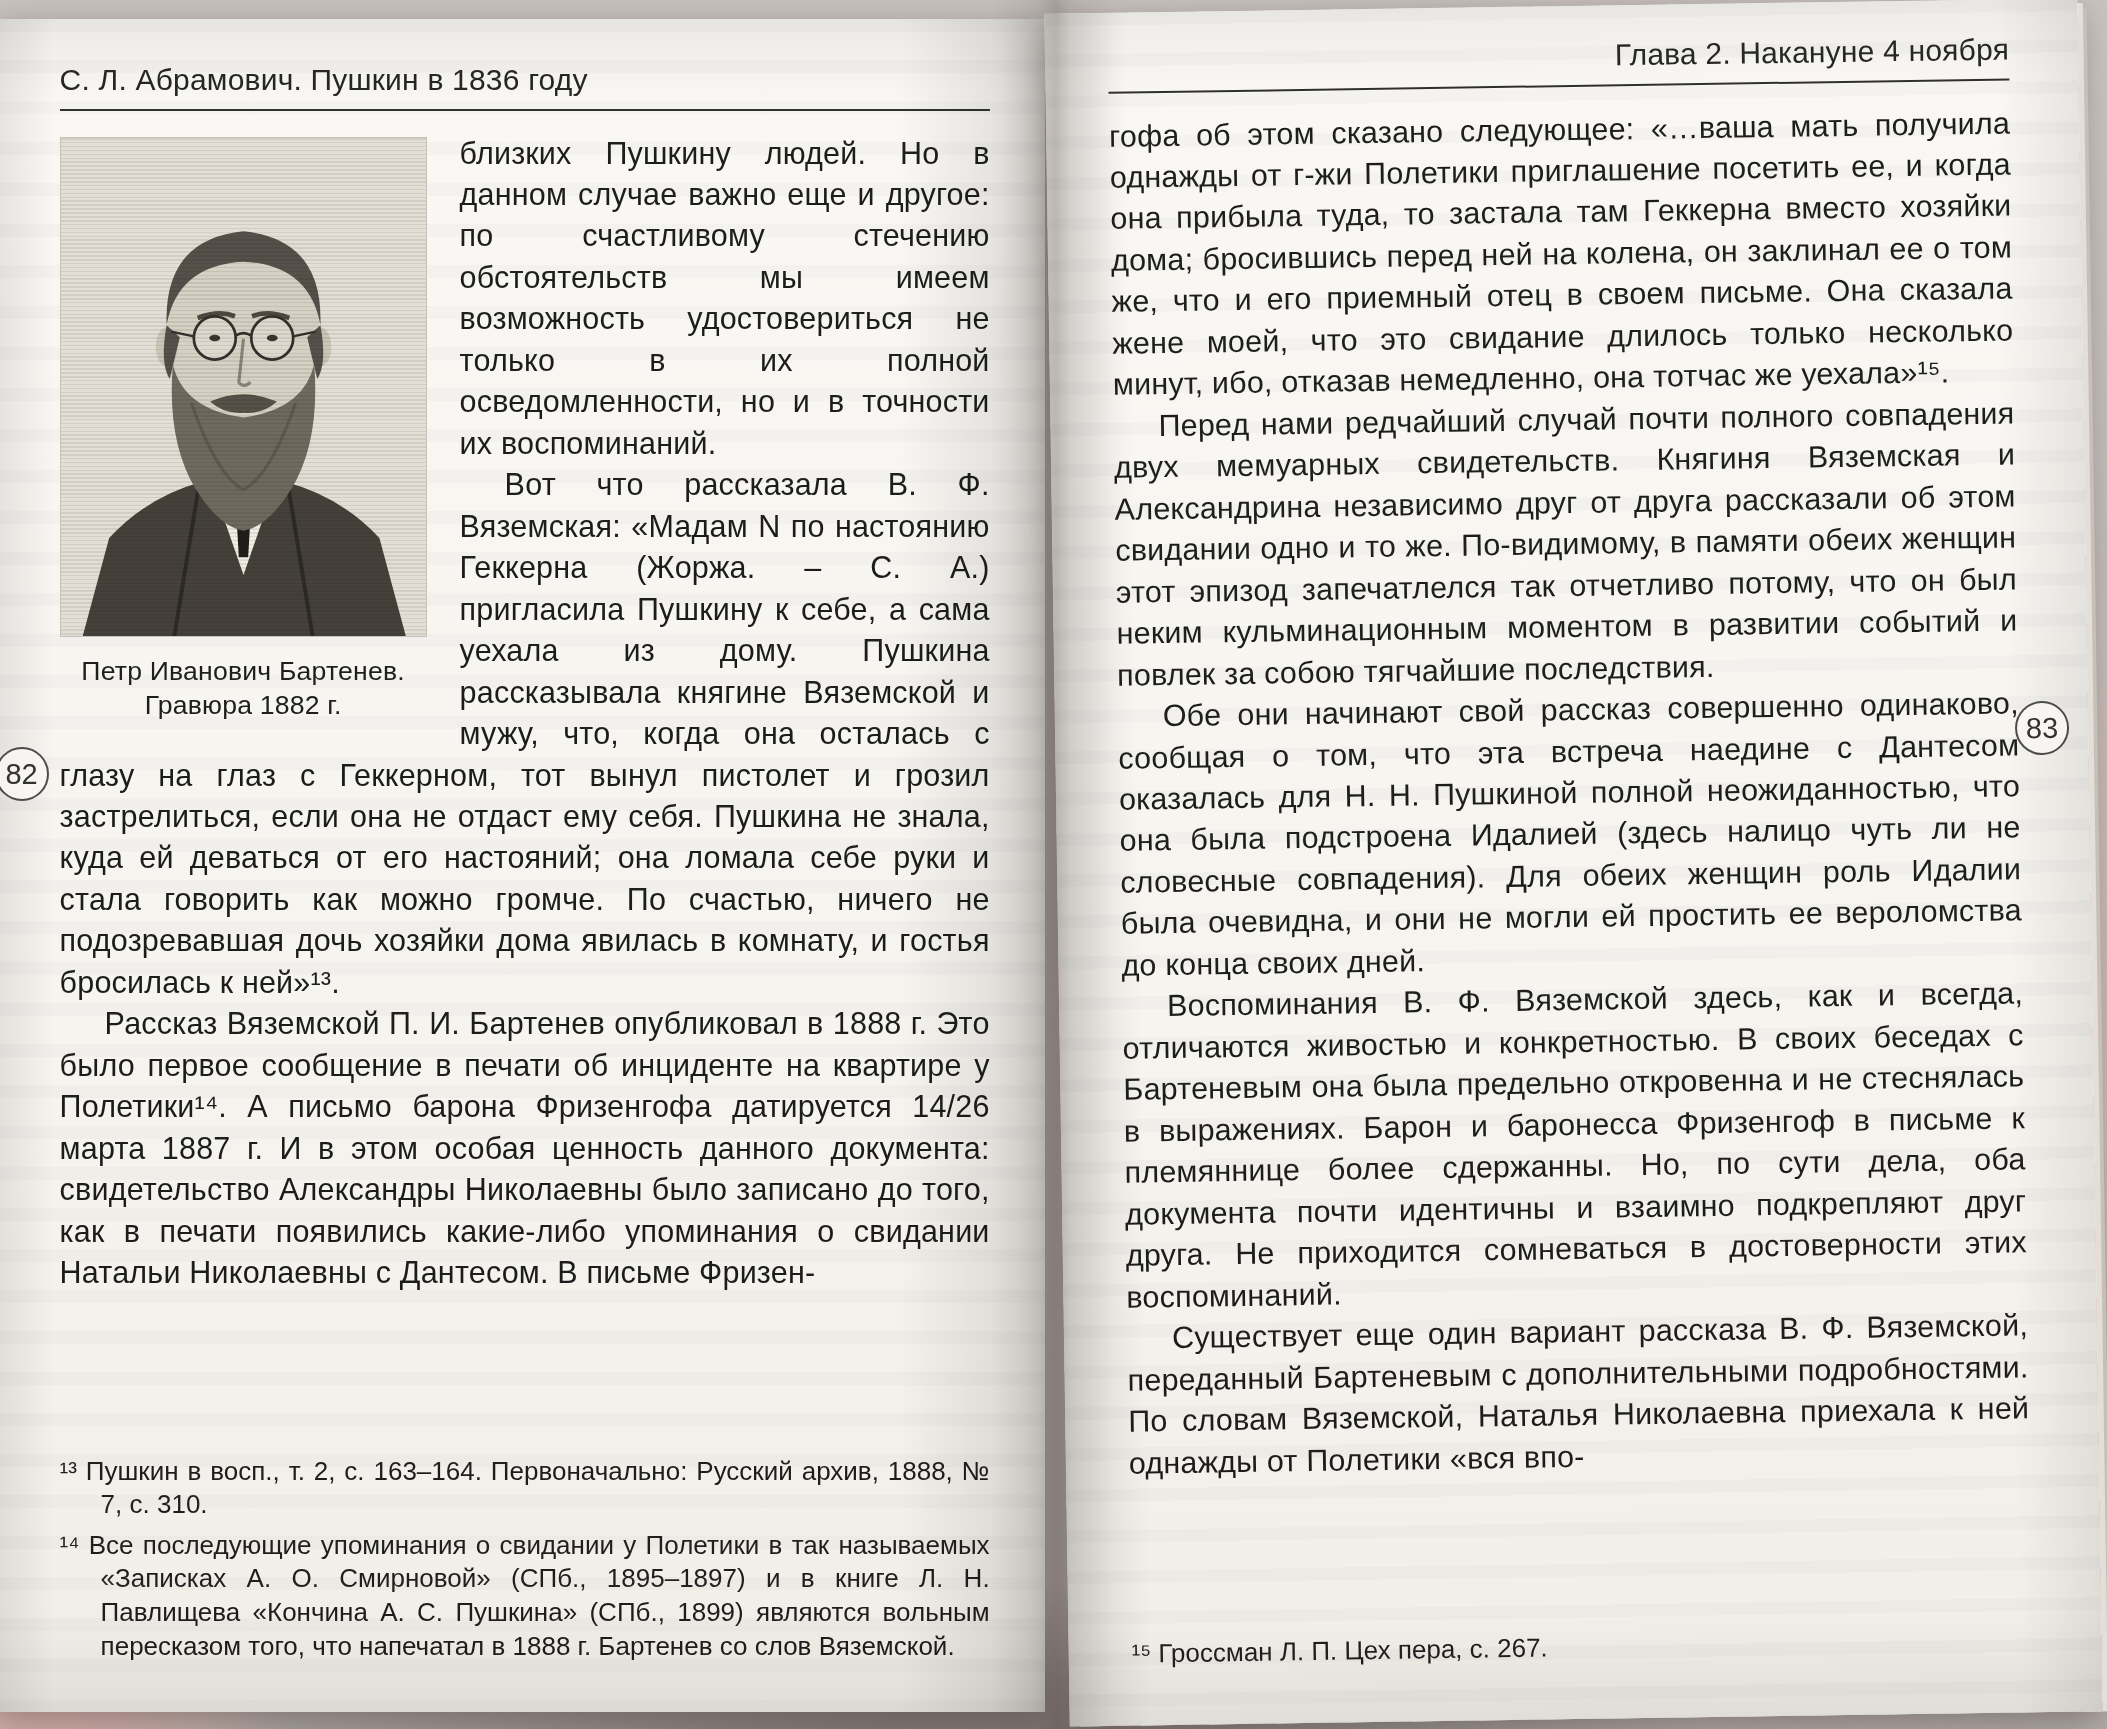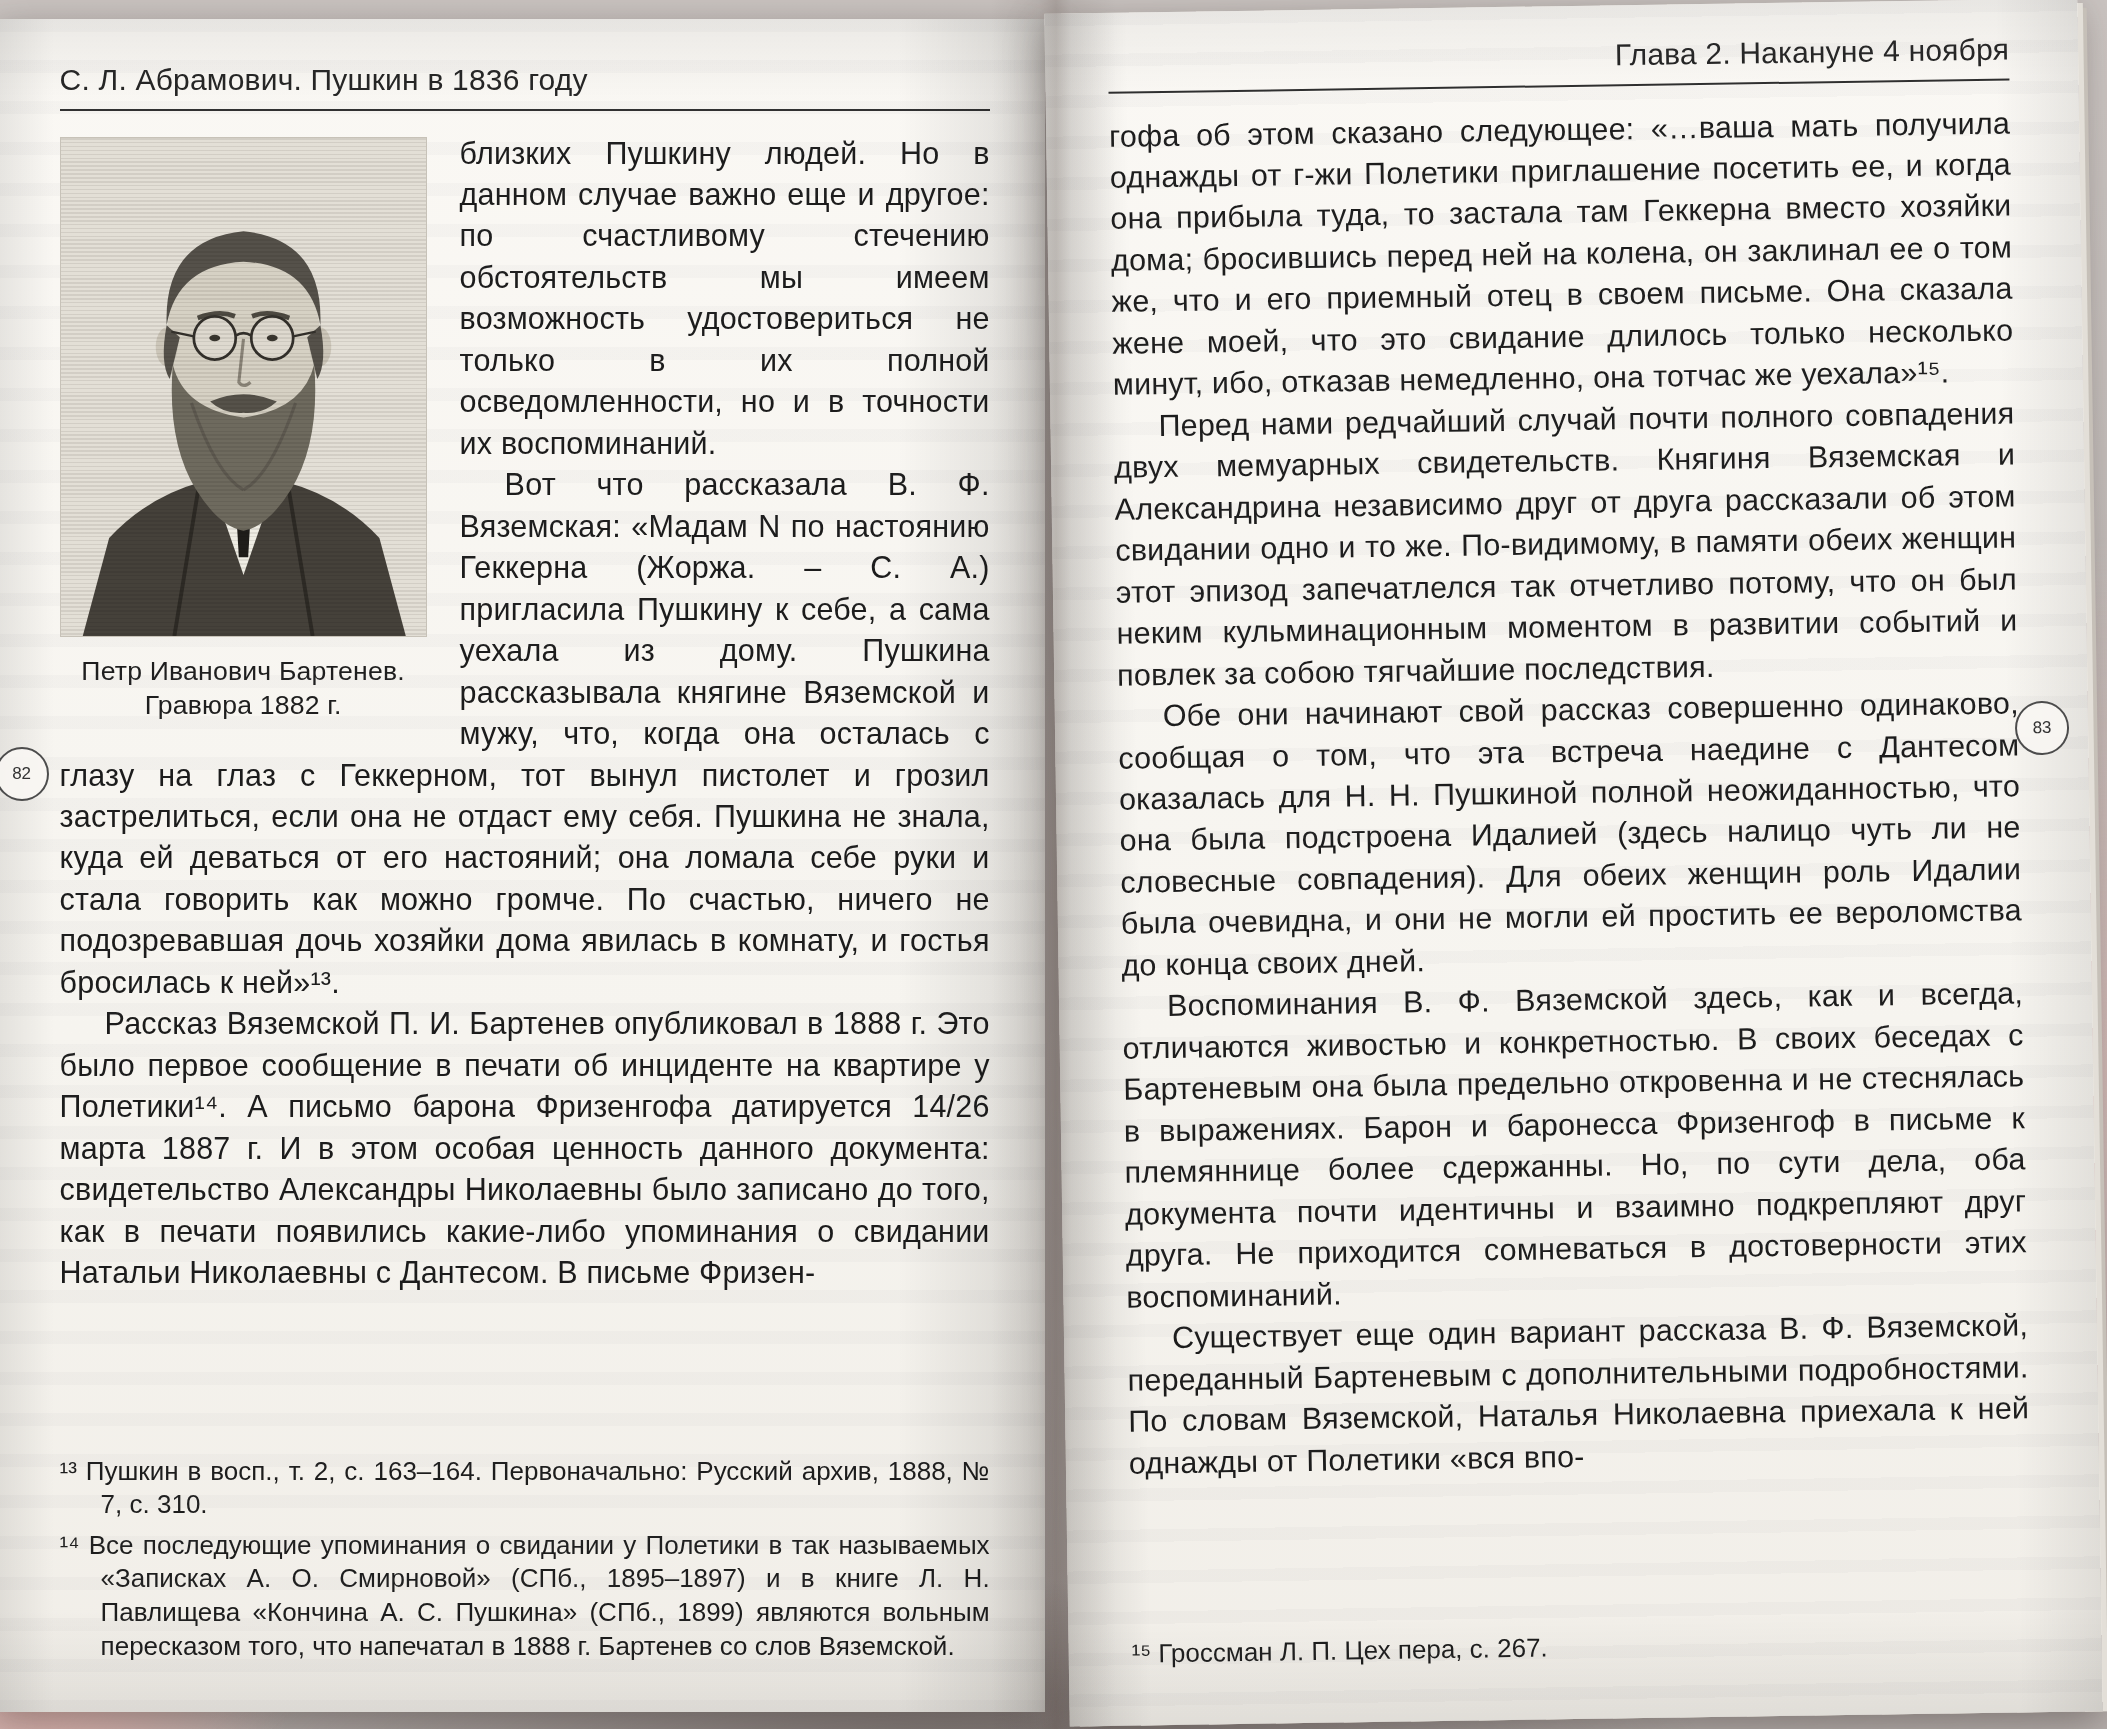--- a/index.html
+++ b/index.html
@@ -83,21 +83,21 @@
 
   .footnotes{
     margin-top:auto;padding-top:26.6px;
     font-size:26px;line-height:1.30;text-align:justify;color:#1d1d1d;
   }
   .footnote{margin:0 0 6.3px 0;padding-left:41px;text-indent:-41px;}
 
   .page-number-badge{
     position:absolute;width:50px;height:50px;border:2.3px solid #4c4c4c;border-radius:50%;
     display:flex;align-items:center;justify-content:center;
-    font-size:17px;color:#333;background:rgba(249,247,243,0.85);
+    font-size:29px;color:#333;background:rgba(249,247,243,0.85);
     z-index:3;
   }
   .badge-left{left:4px;top:728px;}
   .badge-right{right:19px;top:702px;}
 
   .spine{
     position:absolute;left:991px;top:0;width:125px;height:1730px;z-index:6;pointer-events:none;
     background:linear-gradient(90deg,
       rgba(60,50,45,0) 0%, rgba(60,50,45,0.10) 38%,
       rgba(70,55,48,0.22) 52%, rgba(60,50,45,0.09) 64%, rgba(60,50,45,0) 100%);

